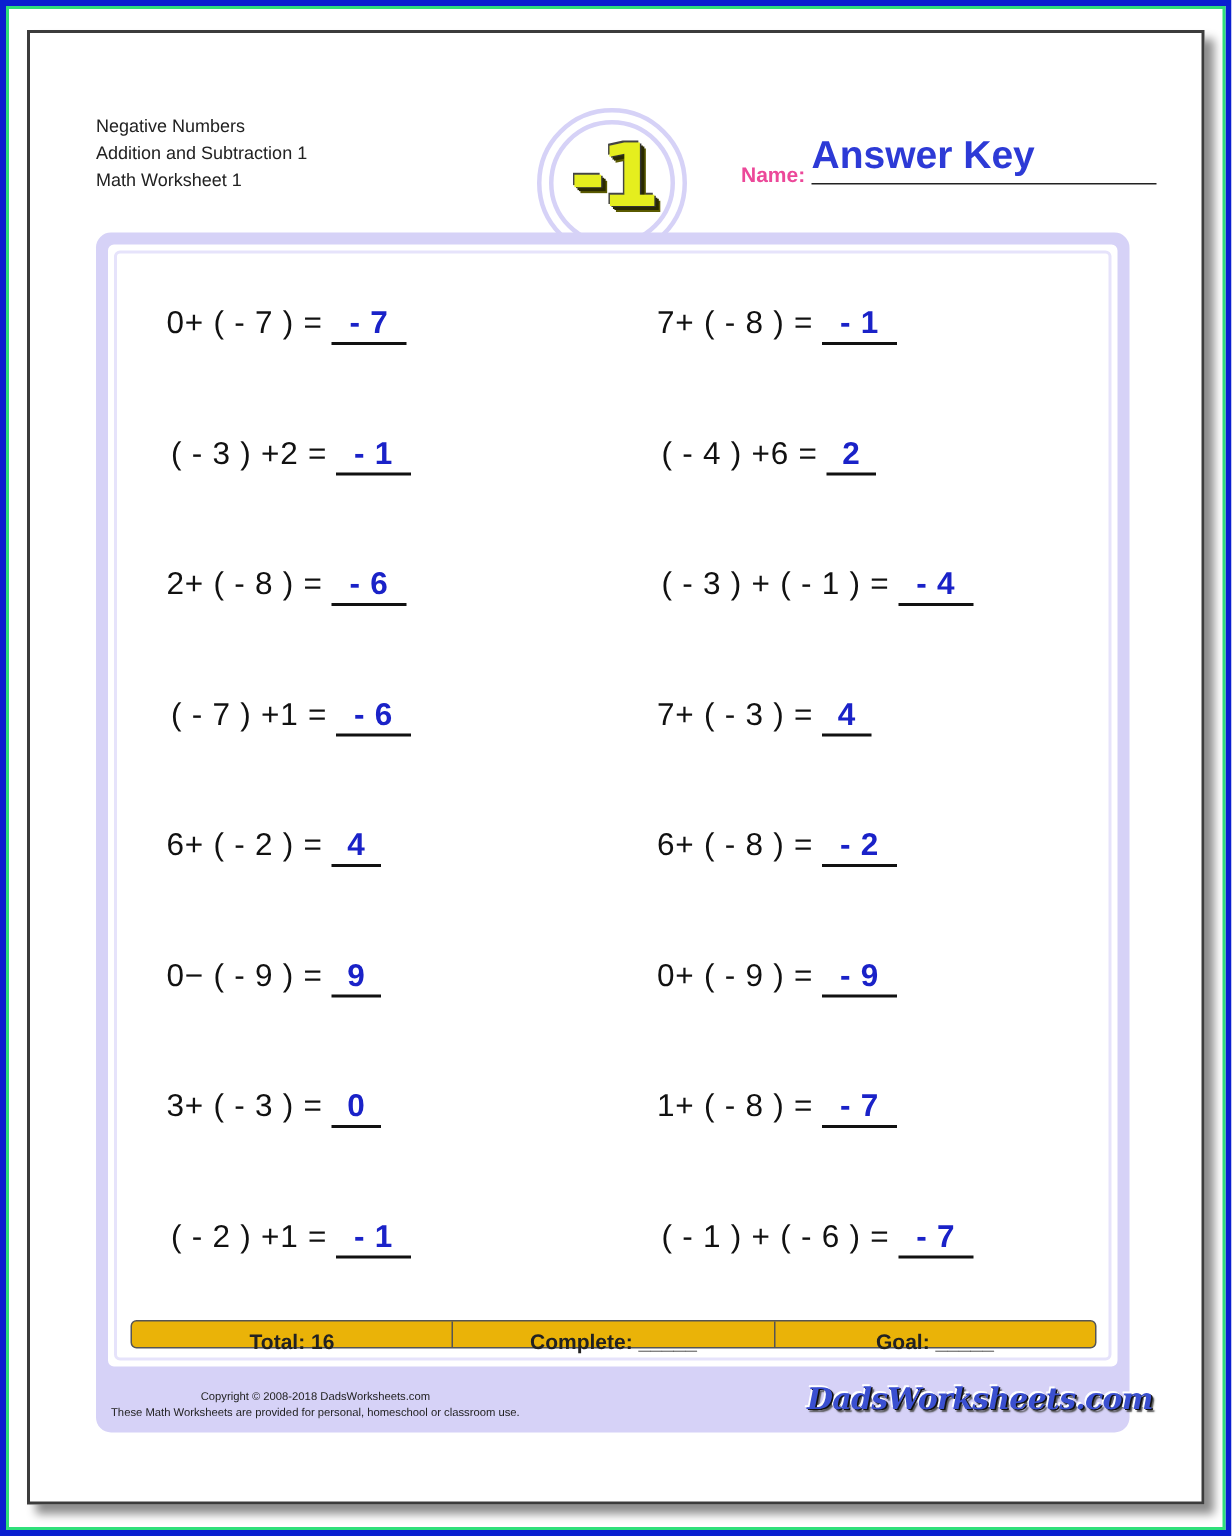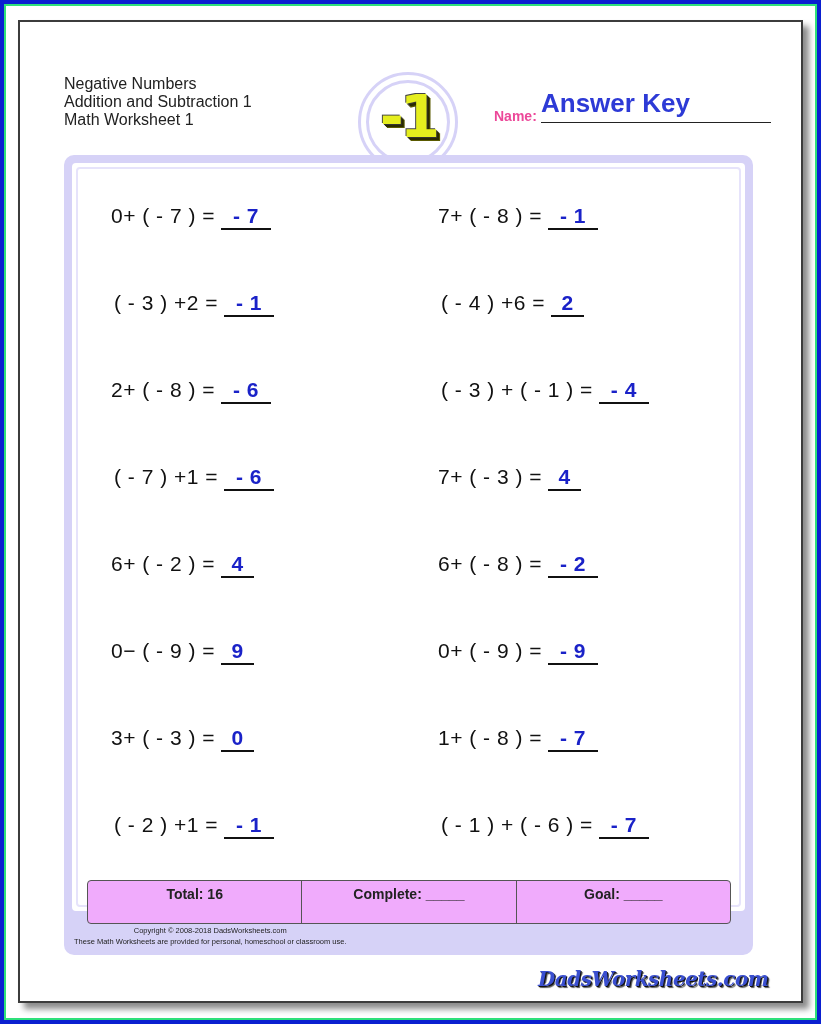--- a/index.html
+++ b/index.html
@@ -16,21 +16,21 @@
     position: absolute; left: 4px; top: 4px; right: 4px; bottom: 4px;
     border: 2px solid #2fe07a; box-sizing: border-box;
   }
   .paper {
     position: absolute; left: 18px; top: 20px; width: 785px; height: 983px;
     background: #ffffff; box-sizing: border-box;
     border: 2px solid #3c3c3c;
     box-shadow: 6px 6px 6px #8c8c8c;
   }
   .hdr-line {
-    position: absolute; left: 64px; font-size: 16px; color: #222; line-height: 18px;
+    position: absolute; left: 64px; font-size: 12px; color: #222; line-height: 18px;
   }
   .badge {
     position: absolute; left: 358px; top: 72px; width: 100px; height: 100px;
     border-radius: 50%; background: #fff;
     box-sizing: border-box; border: 3px solid #d6d2f7;
   }
   .badge-inner {
     position: absolute; left: 5px; top: 5px; right: 5px; bottom: 5px;
     border-radius: 50%; border: 3px solid #d6d2f7;
   }
@@ -68,39 +68,38 @@
     letter-spacing: 0.5px;
   }
   .problem .blank {
     display: inline-block; position: relative; border-bottom: 2px solid #111;
     text-align: center; height: 24px; vertical-align: baseline; margin-left: 6px;
   }
   .problem .ans {
     color: #1a22c8; font-weight: bold; font-size: 21px;
   }
   .summary {
-    position: absolute; left: 87px; top: 880px; width: 644px; height: 44px;
+    position: absolute; left: 87px; top: 880px; width: 644px; height: 19px;
     box-sizing: border-box; border: 1.5px solid #555; border-radius: 4px;
-    display: flex; background: #f0abfc;
+    display: flex; background: #eab308;
   }
   .summary .cell {
     flex: 1; text-align: center; font-size: 14px; font-weight: bold; color: #222;
     line-height: 26px; border-right: 1.5px solid #555;
   }
   .summary .cell:last-child { border-right: none; }
   .copyright {
     position: absolute; left: 74px; top: 925px; font-size: 7.5px; color: #222; line-height: 11px; text-align: center;
   }
   .logo {
     position: absolute; left: 538px; top: 920px; width: 200px; text-align: right;
     font-family: "DejaVu Serif", serif; font-style: italic; font-weight: bold;
     font-size: 20px; color: #3a4fd0;
     text-shadow: 1px 1px 0 #111, -1px -1px 0 #fff, 2px 2px 1px #555;
     letter-spacing: -0.5px;
-    margin-top: 47px;
   }
 </style>
 </head>
 <body>
 
 <div class="frame-outer"></div>
 <div class="frame-inner"></div>
 
 <div class="paper"></div>
 

